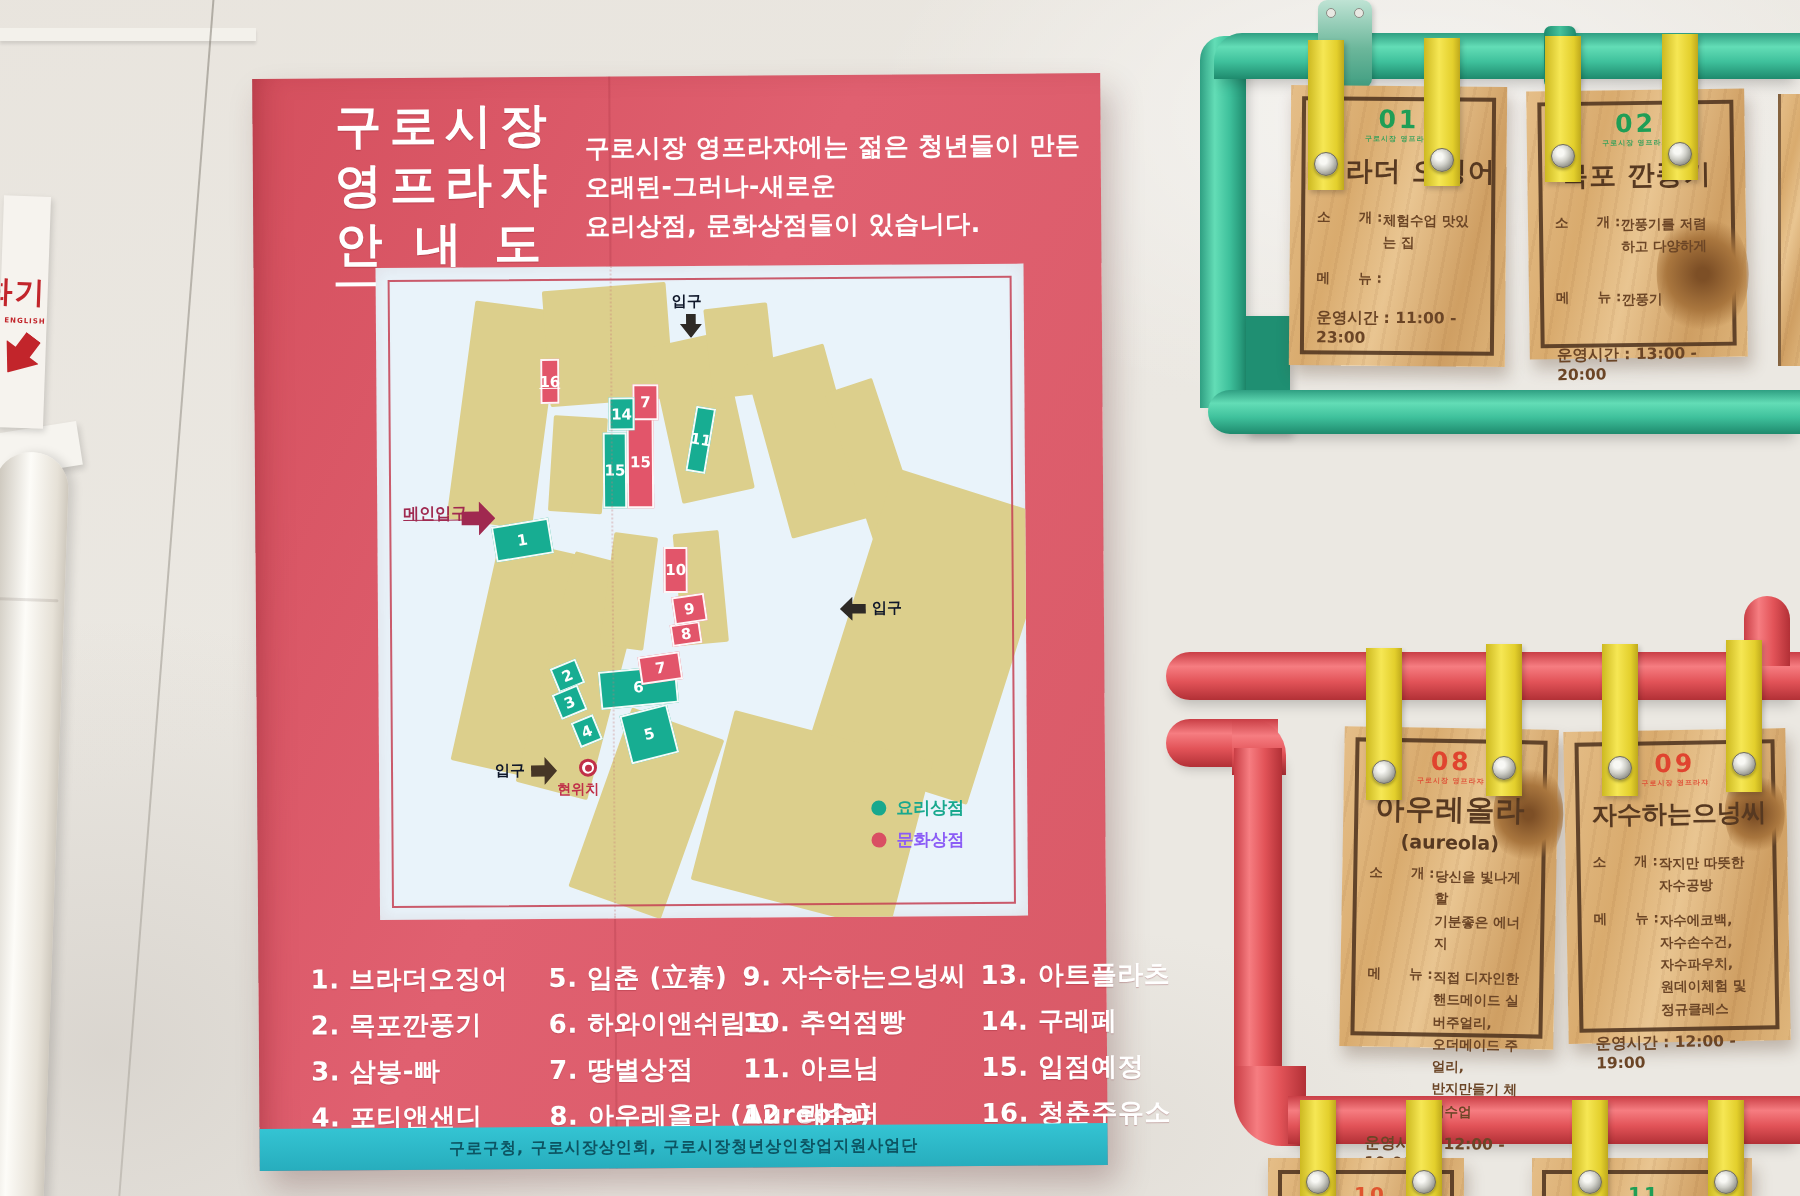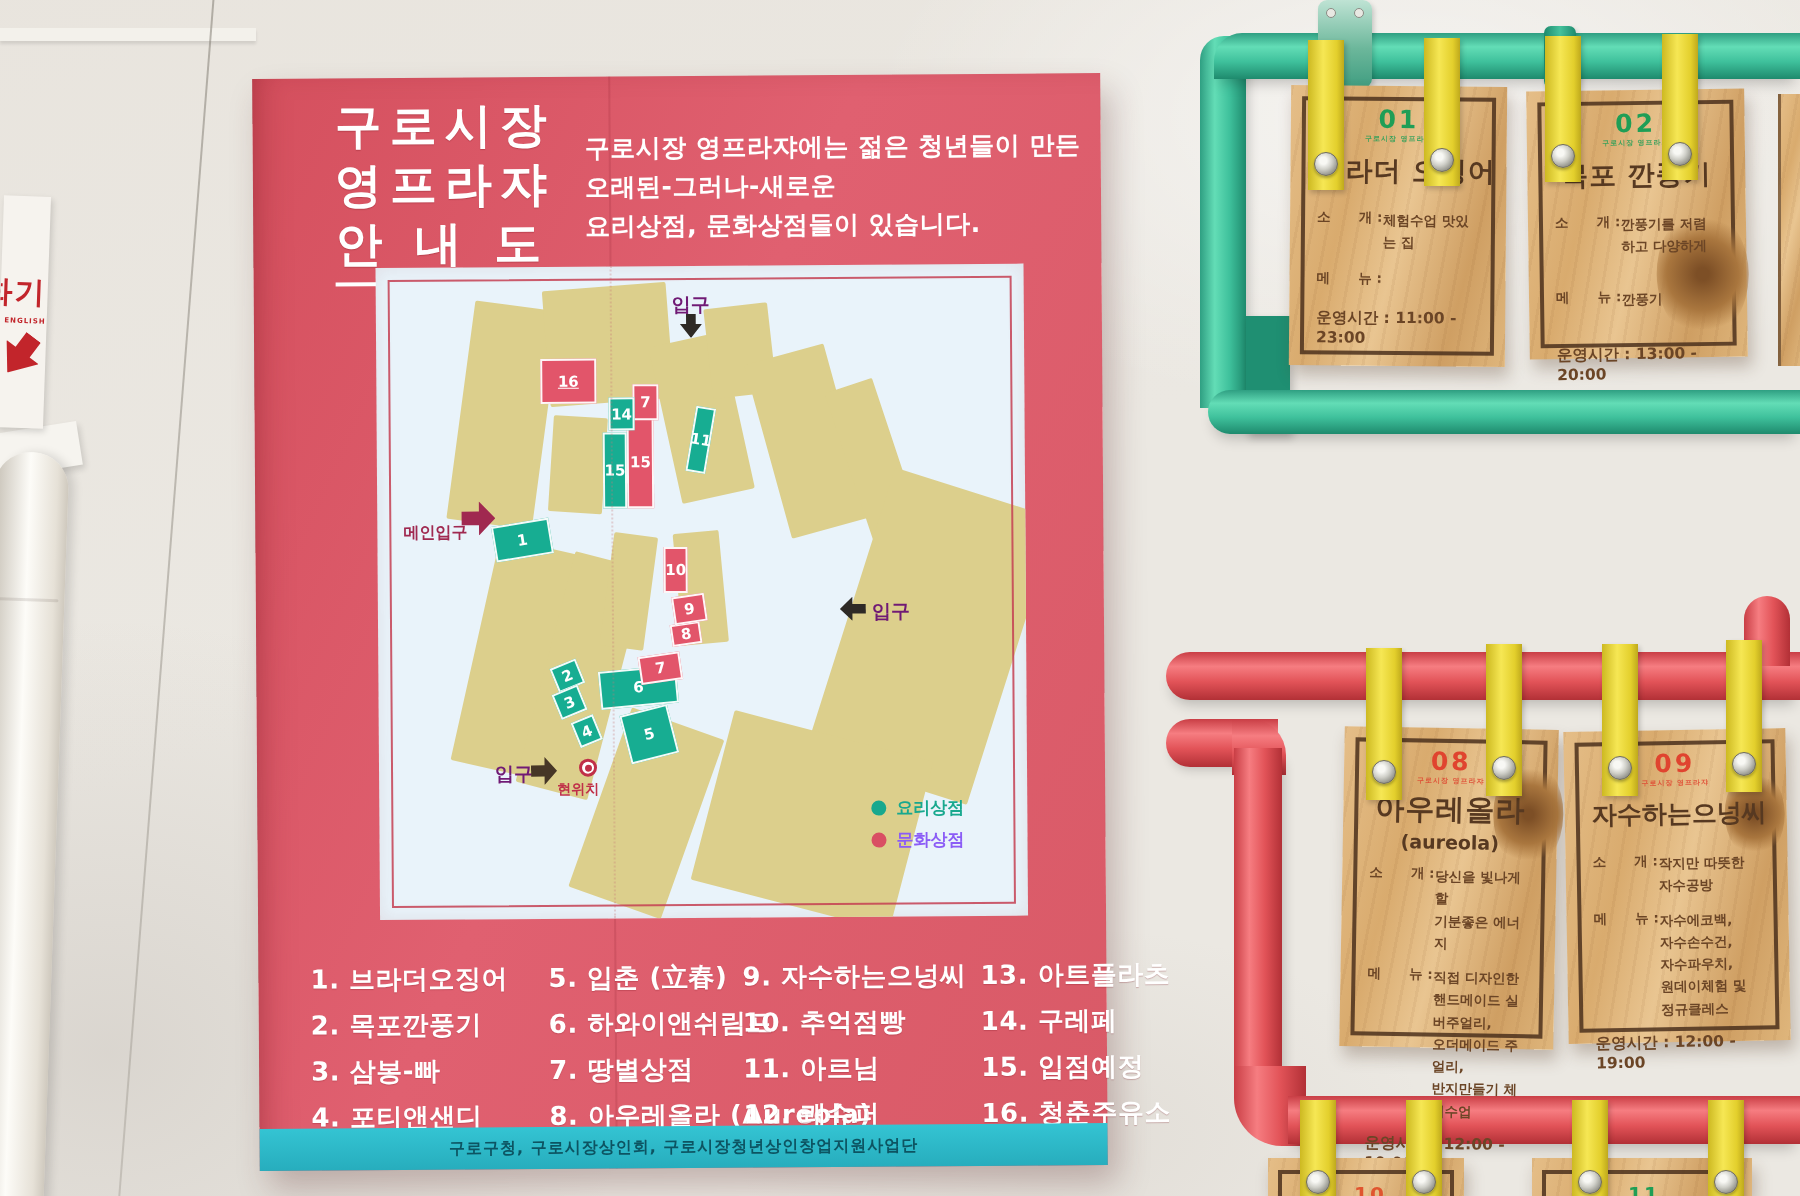--- a/index.html
+++ b/index.html
@@ -81,23 +81,23 @@
   .s6{left:221px;top:402px;width:78px;height:38px;transform:rotate(-5deg);}
   .s7{left:261px;top:388px;width:42px;height:28px;transform:rotate(-8deg);}
   .s8{left:293px;top:357px;width:30px;height:22px;transform:rotate(-8deg);}
   .s9{left:295px;top:329px;width:33px;height:28px;transform:rotate(-8deg);}
   .s10{left:286px;top:281px;width:24px;height:46px;}
   .s11{left:314px;top:141px;width:20px;height:66px;transform:rotate(10deg);}
   .s12{left:250px;top:150px;width:27px;height:92px;}
   .s13{left:256px;top:118px;width:26px;height:36px;}
   .s14{left:232px;top:131px;width:26px;height:33px;}
   .s15{left:226px;top:166px;width:24px;height:76px;}
-  .s16{left:164px;top:92px;width:56px;height:45px;text-decoration:underline;}
+  .s16{left:164px;top:92px;width:19px;height:45px;text-decoration:underline;}
   .map-label{position:absolute;font-weight:800;z-index:5;}
-  .lbl-dark{color:#701a75;font-size:19px;}
+  .lbl-dark{color:#0f172a;font-size:15px;}
   .lbl-maroon{color:#a02950;font-size:16px;}
   .lbl-red{color:#c03049;font-size:14px;}
   .arrow{position:absolute;z-index:5;}
   .arrow-down{clip-path:polygon(28% 0,72% 0,72% 42%,100% 42%,50% 100%,0 42%,28% 42%);}
   .arrow-right{clip-path:polygon(0 30%,52% 30%,52% 0,100% 50%,52% 100%,52% 70%,0 70%);}
   .arrow-left{clip-path:polygon(100% 30%,48% 30%,48% 0,0 50%,48% 100%,48% 70%,100% 70%);}
   .curloc-dot{position:absolute;left:200px;top:492px;width:18px;height:18px;border:3px solid #c03049;
     border-radius:50%;z-index:5;display:flex;align-items:center;justify-content:center;background:#fff;}
   .curloc-dot i{width:7px;height:7px;background:#c03049;border-radius:50%;}
   .legend{position:absolute;left:492px;top:532px;z-index:5;display:flex;flex-direction:column;gap:9px;}
@@ -257,21 +257,21 @@
       <div class="shop teal s11">11</div>
       <div class="shop red  s12">15</div>
       <div class="shop red  s13">7</div>
       <div class="shop teal s14">14</div>
       <div class="shop teal s15">15</div>
       <div class="shop red  s16">16</div>
 
       <div class="map-label lbl-dark" style="left:296px;top:26px;">입구</div>
       <div class="arrow arrow-down" style="left:304px;top:48px;width:22px;height:24px;background:#2e2a26;"></div>
 
-      <div class="map-label lbl-maroon" style="left:26px;top:255px;">메인입구</div>
+      <div class="map-label lbl-maroon" style="left:26px;top:236px;text-decoration:underline;">메인입구</div>
       <div class="arrow arrow-right" style="left:84px;top:234px;width:34px;height:34px;background:#a02950;"></div>
 
       <div class="arrow arrow-left" style="left:462px;top:332px;width:26px;height:24px;background:#2e2a26;"></div>
       <div class="map-label lbl-dark" style="left:494px;top:334px;">입구</div>
 
       <div class="map-label lbl-dark" style="left:116px;top:494px;">입구</div>
       <div class="arrow arrow-right" style="left:152px;top:490px;width:26px;height:28px;background:#463626;"></div>
 
       <div class="curloc-dot">
           <i></i>

